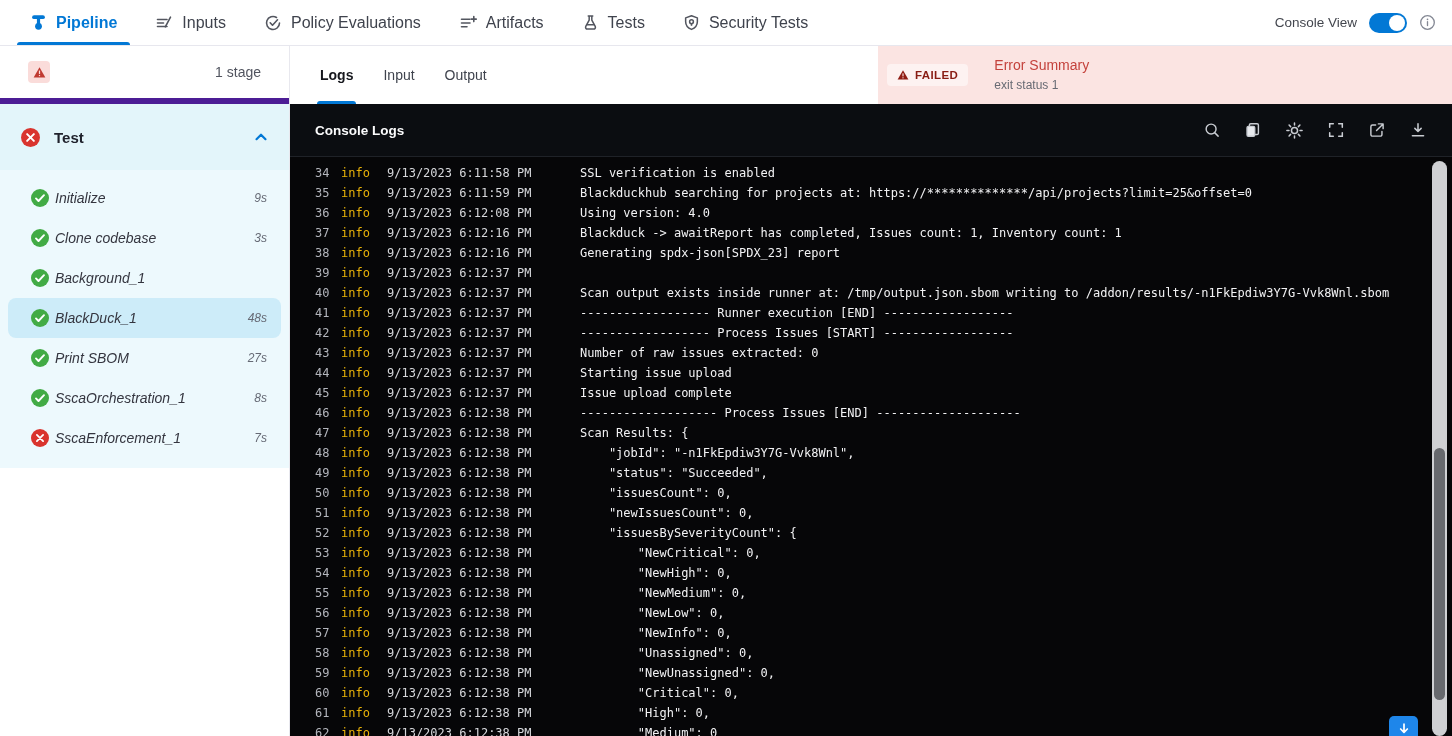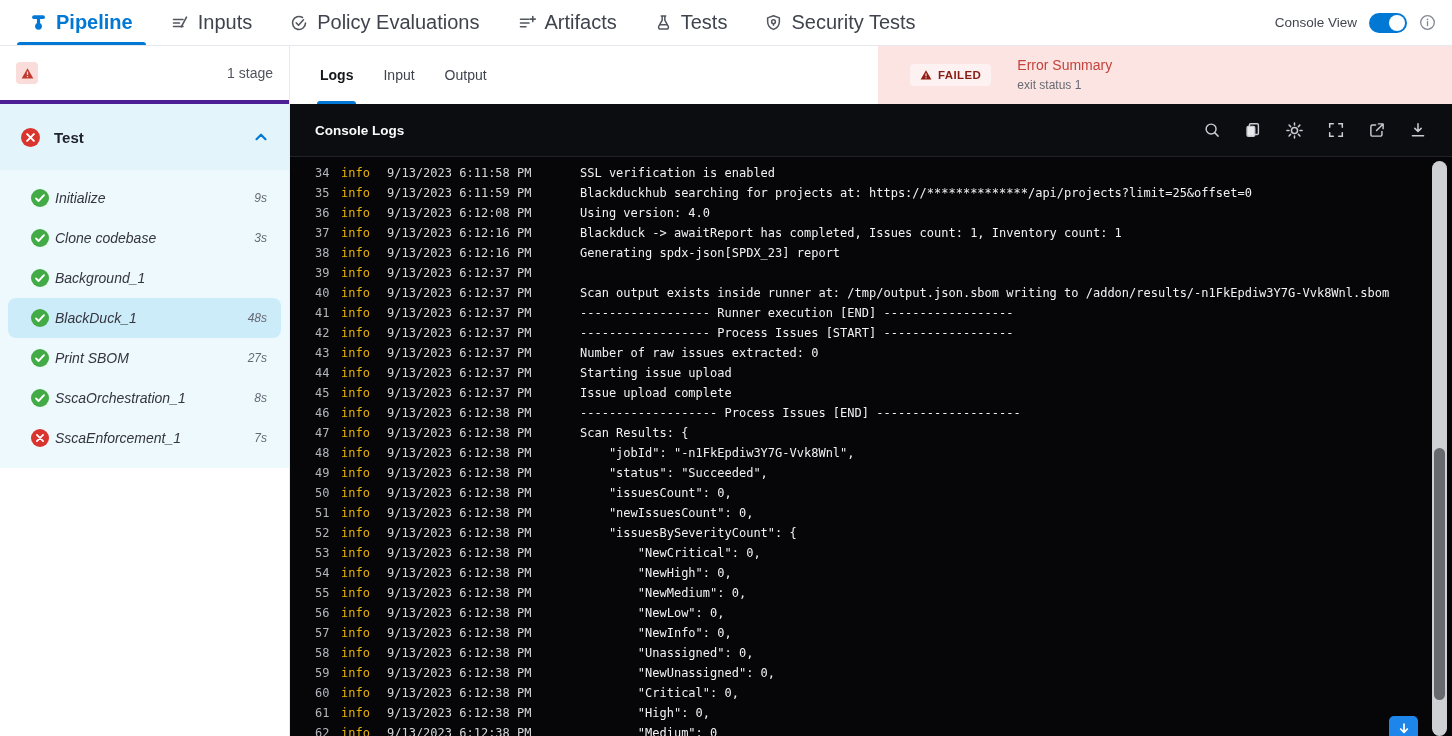--- a/index.html
+++ b/index.html
@@ -8,50 +8,50 @@
     position:relative; width:1452px; height:736px; background:#fff;
     font-family:"Liberation Sans", sans-serif; overflow:hidden;
     -webkit-font-smoothing:antialiased;
   }
   
   .topnav {
     position:absolute; top:0; left:0; right:0; height:46px; background:#fff;
     border-bottom:1px solid #e7e7ee; display:flex; align-items:center; padding:0 16px 0 30px; z-index:5;
   }
   .ntabs { display:flex; gap:38px; height:100%; align-items:stretch; }
-  .ntab { display:flex; align-items:center; gap:9px; position:relative; font-size:20px; color:#3f434d; cursor:pointer; }
+  .ntab { display:flex; align-items:center; gap:9px; position:relative; font-size:16px; color:#3f434d; cursor:pointer; }
   .ntab .nicon { display:flex; }
   .ntab.active { color:#0278d5; font-weight:bold; }
   .ntab.active::after { content:""; position:absolute; bottom:0; left:-13px; right:-13px; height:3px; background:#0278d5; border-radius:3px 3px 0 0; }
   .nav-right { margin-left:auto; display:flex; align-items:center; gap:12px; }
   .cv-label { font-size:13.5px; color:#43464e; }
   .toggle { width:38px; height:20px; border-radius:10px; background:#0278d5; position:relative; cursor:pointer; }
   .toggle .knob { position:absolute; top:2px; right:2px; width:16px; height:16px; border-radius:50%; background:#fff; }
   
   .sidebar { position:absolute; top:46px; left:0; width:290px; bottom:0; background:#fff; border-right:1px solid #e8e8ee; }
-  .stage-row { height:58px; border-bottom:4px solid #4c1d95; display:flex; align-items:center; padding:0 16px; }
+  .stage-row { height:58px; border-bottom:6px solid #4c1d95; display:flex; align-items:center; padding:0 28px; }
   .warn-chip { width:22px; height:22px; border-radius:4px; background:#fadcda; display:flex; align-items:center; justify-content:center; }
   .stage-count { margin-left:auto; font-size:14px; color:#51545f; }
   .stage-header { height:66px; background:#e3f5fa; display:flex; align-items:center; padding:0 20px; gap:13px; cursor:pointer; }
   .stage-name { font-size:15px; font-weight:bold; color:#20222c; }
   .chev { margin-left:auto; display:flex; }
   .steps { height:298px; background:#edf9fd; padding-top:8px; }
   .step { height:40px; margin:0 8px; padding:0 14px 0 22px; display:flex; align-items:center; gap:5px; border-radius:8px; cursor:pointer;font-style:italic; }
   .step.selected { background:#cdecf9; }
   .step .slabel { font-size:14px; color:#34353f; }
   .step .sdur { margin-left:auto; font-size:12px; color:#666a75; }
   .sicon { display:flex; }
   
   .main { position:absolute; left:290px; top:46px; right:0; bottom:0; }
   .tabbar { position:absolute; top:0; left:0; right:0; height:58px; background:#fff; }
   .mtabs { display:flex; gap:30px; padding-left:30px; height:100%; align-items:stretch; }
   .mtab { font-size:14px; color:#3f434d; display:flex; align-items:center; position:relative; cursor:pointer; }
   .mtab.active { font-weight:bold; color:#16171d;justify-content:flex-end; }
   .mtab.active::after { content:""; position:absolute; bottom:0; left:-3px; right:-3px; height:3px; background:#0278d5; border-radius:3px 3px 0 0; }
-  .errorbar { position:absolute; left:588px; top:0; right:0; height:58px; background:#fbe4e2; display:flex; align-items:center; padding-left:32px; gap:26px; }
+  .errorbar { position:absolute; left:588px; top:0; right:0; height:58px; background:#fbe4e2; display:flex; align-items:center; padding-left:9px; gap:26px; }
   .failed-badge { display:flex; align-items:center; gap:6px; background:rgba(255,255,255,.5); border-radius:4px; padding:5px 10px; }
   .failed-badge .ftxt { font-size:11.5px; font-weight:bold; letter-spacing:.4px; color:#891d14; }
   .err-texts { display:flex; flex-direction:column; line-height:20px; }
   .err-title { font-size:14px; color:#c4423c; }
   .err-msg { font-size:12px; color:#676a73; }
   
   .console-header { position:absolute; top:58px; left:0; right:0; height:53px; background:#0b0d11; display:flex; align-items:center; padding:0 25px; border-bottom:1px solid #1f2228; }
   .console-title { color:#fbfbfc; font-weight:bold; font-size:13.5px; }
   .toolbar { margin-left:auto; display:flex; align-items:center; gap:23px; }
   .tbtn { display:flex; cursor:pointer; }

